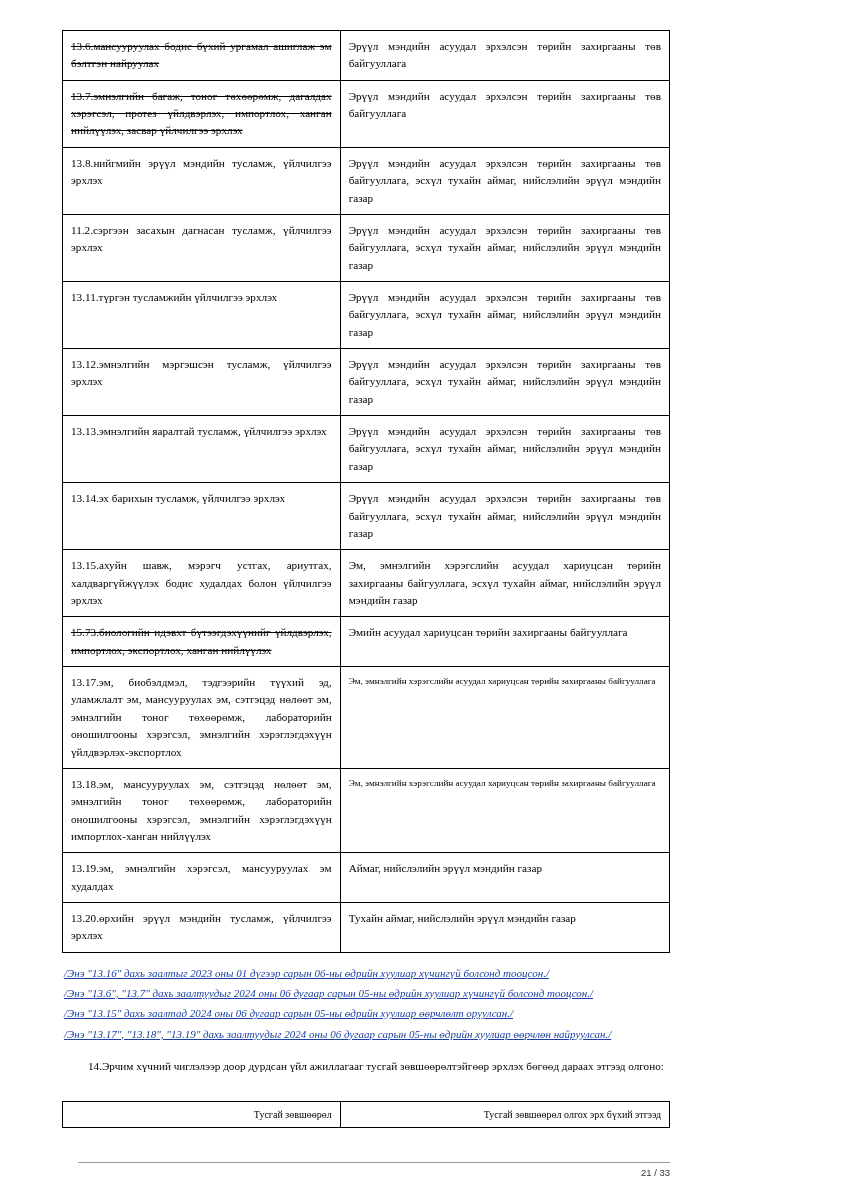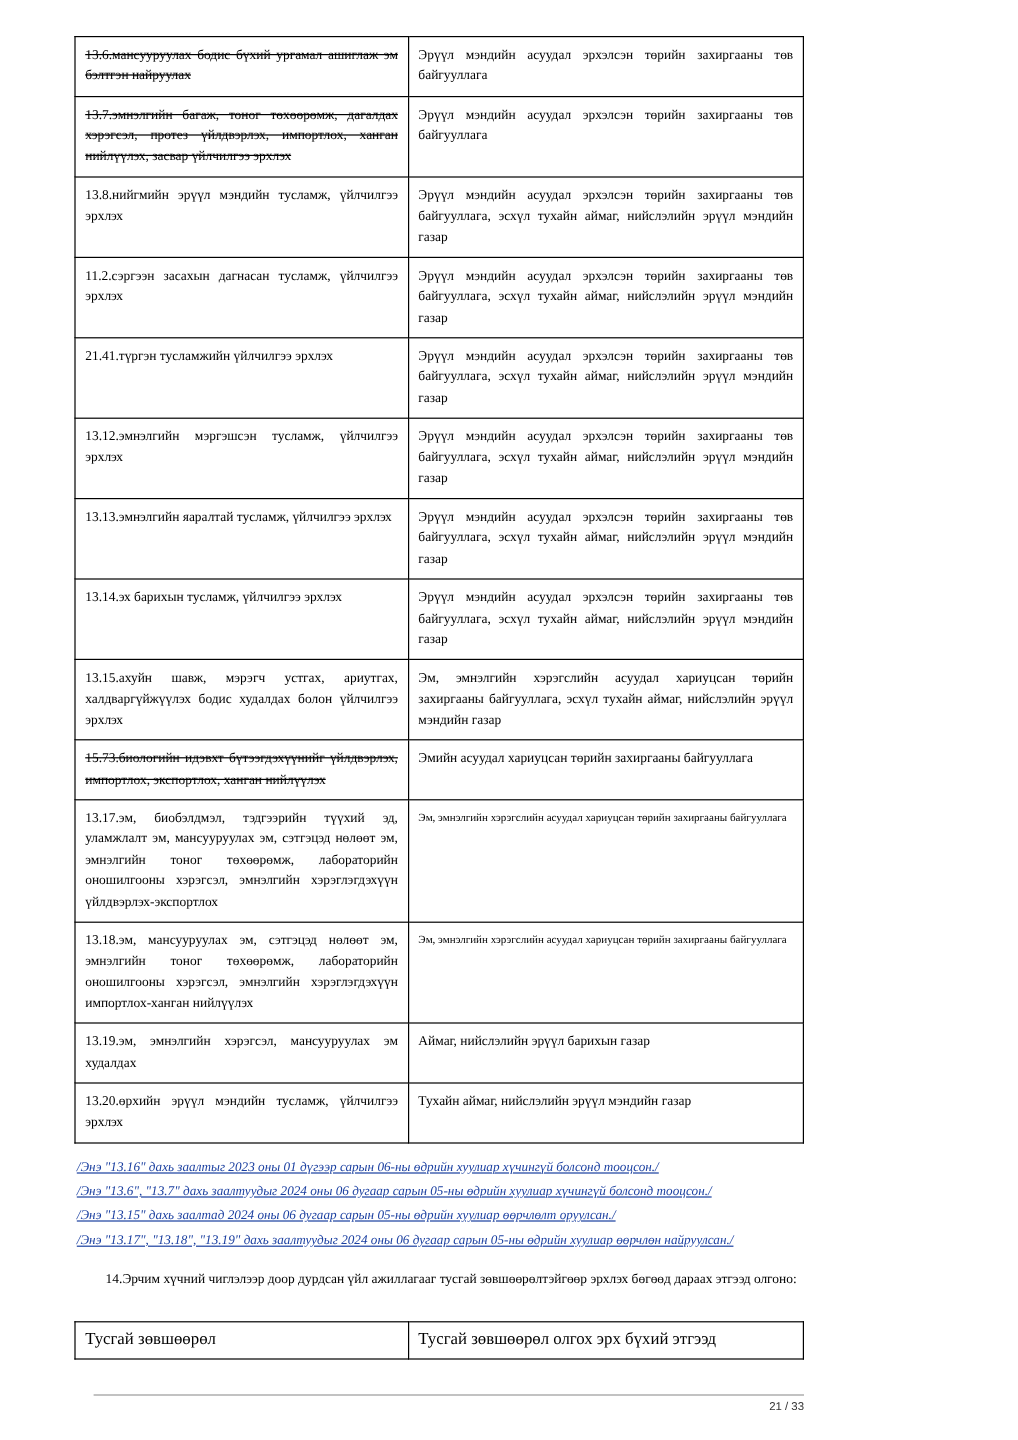--- a/index.html
+++ b/index.html
@@ -75,23 +75,23 @@
     text-indent: 26px;
     line-height: 1.5;
   }
   table.second-table {
     width: 100%;
     border-collapse: collapse;
     table-layout: fixed;
   }
   table.second-table td {
     border: 1px solid #000000;
-    font-size: 14px;
+    font-size: 10px;
     padding: 7px 8px;
-    text-align: left;
+    text-align: right;
     vertical-align: top;
   }
   .footer {
     position: absolute;
     left: 16px;
     right: 0;
     bottom: 22px;
     padding: 0 62px;
   }
   .footer-rule {
@@ -128,21 +128,21 @@
         <td class="col-right"><span>Эрүүл мэндийн асуудал эрхэлсэн төрийн захиргааны төв байгууллага, эсхүл тухайн аймаг, нийслэлийн эрүүл мэндийн газар</span></td>
       </tr>
 
       <tr>
         <td class="col-left"><span>11.2.сэргээн засахын дагнасан тусламж, үйлчилгээ эрхлэх</span></td>
         <td class="col-right"><span>Эрүүл мэндийн асуудал эрхэлсэн төрийн захиргааны төв байгууллага, эсхүл тухайн аймаг, нийслэлийн эрүүл мэндийн газар</span></td>
       </tr>
 
 
       <tr>
-        <td class="col-left"><span>21.41.түргэн тусламжийн үйлчилгээ эрхлэх</span></td>
+        <td class="col-left"><span>13.11.түргэн тусламжийн үйлчилгээ эрхлэх</span></td>
         <td class="col-right"><span>Эрүүл мэндийн асуудал эрхэлсэн төрийн захиргааны төв байгууллага, эсхүл тухайн аймаг, нийслэлийн эрүүл мэндийн газар</span></td>
       </tr>
 
       <tr>
         <td class="col-left"><span>13.12.эмнэлгийн мэргэшсэн тусламж, үйлчилгээ эрхлэх</span></td>
         <td class="col-right"><span>Эрүүл мэндийн асуудал эрхэлсэн төрийн захиргааны төв байгууллага, эсхүл тухайн аймаг, нийслэлийн эрүүл мэндийн газар</span></td>
       </tr>
 
       <tr>
         <td class="col-left"><span>13.13.эмнэлгийн яаралтай тусламж, үйлчилгээ эрхлэх</span></td>
@@ -169,21 +169,21 @@
         <td class="col-right"><span>Эм, эмнэлгийн хэрэгслийн асуудал хариуцсан төрийн захиргааны байгууллага</span></td>
       </tr>
 
       <tr class="small-row">
         <td class="col-left"><span>13.18.эм, мансууруулах эм, сэтгэцэд нөлөөт эм, эмнэлгийн тоног төхөөрөмж, лабораторийн оношилгооны хэрэгсэл, эмнэлгийн хэрэглэгдэхүүн импортлох-ханган нийлүүлэх</span></td>
         <td class="col-right"><span>Эм, эмнэлгийн хэрэгслийн асуудал хариуцсан төрийн захиргааны байгууллага</span></td>
       </tr>
 
       <tr class="tight-row">
         <td class="col-left"><span>13.19.эм, эмнэлгийн хэрэгсэл, мансууруулах эм худалдах</span></td>
-        <td class="col-right"><span>Аймаг, нийслэлийн эрүүл барихын газар</span></td>
+        <td class="col-right"><span>Аймаг, нийслэлийн эрүүл мэндийн газар</span></td>
       </tr>
 
       <tr>
         <td class="col-left"><span>13.20.өрхийн эрүүл мэндийн тусламж, үйлчилгээ эрхлэх</span></td>
         <td class="col-right"><span>Тухайн аймаг, нийслэлийн эрүүл мэндийн газар</span></td>
       </tr>
 
     </tbody>
   </table>
 

